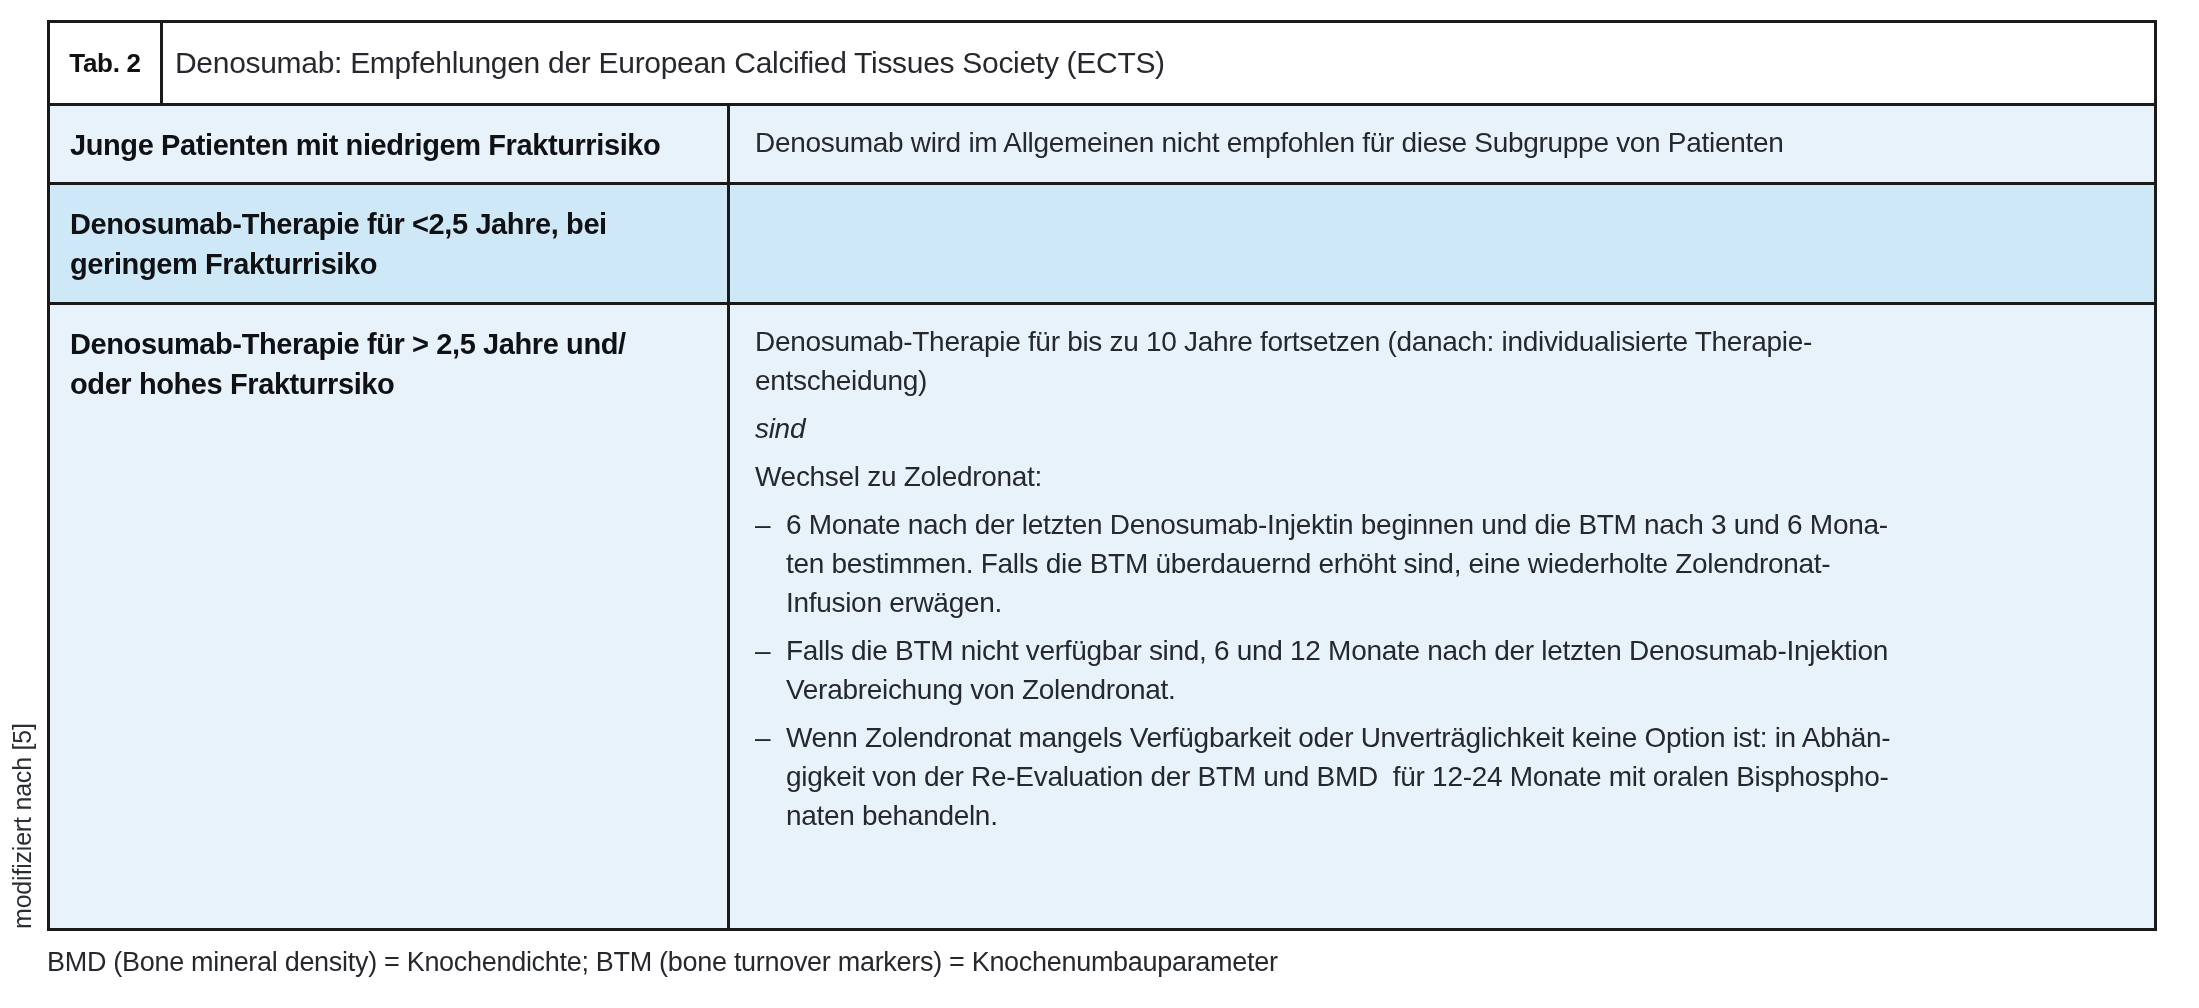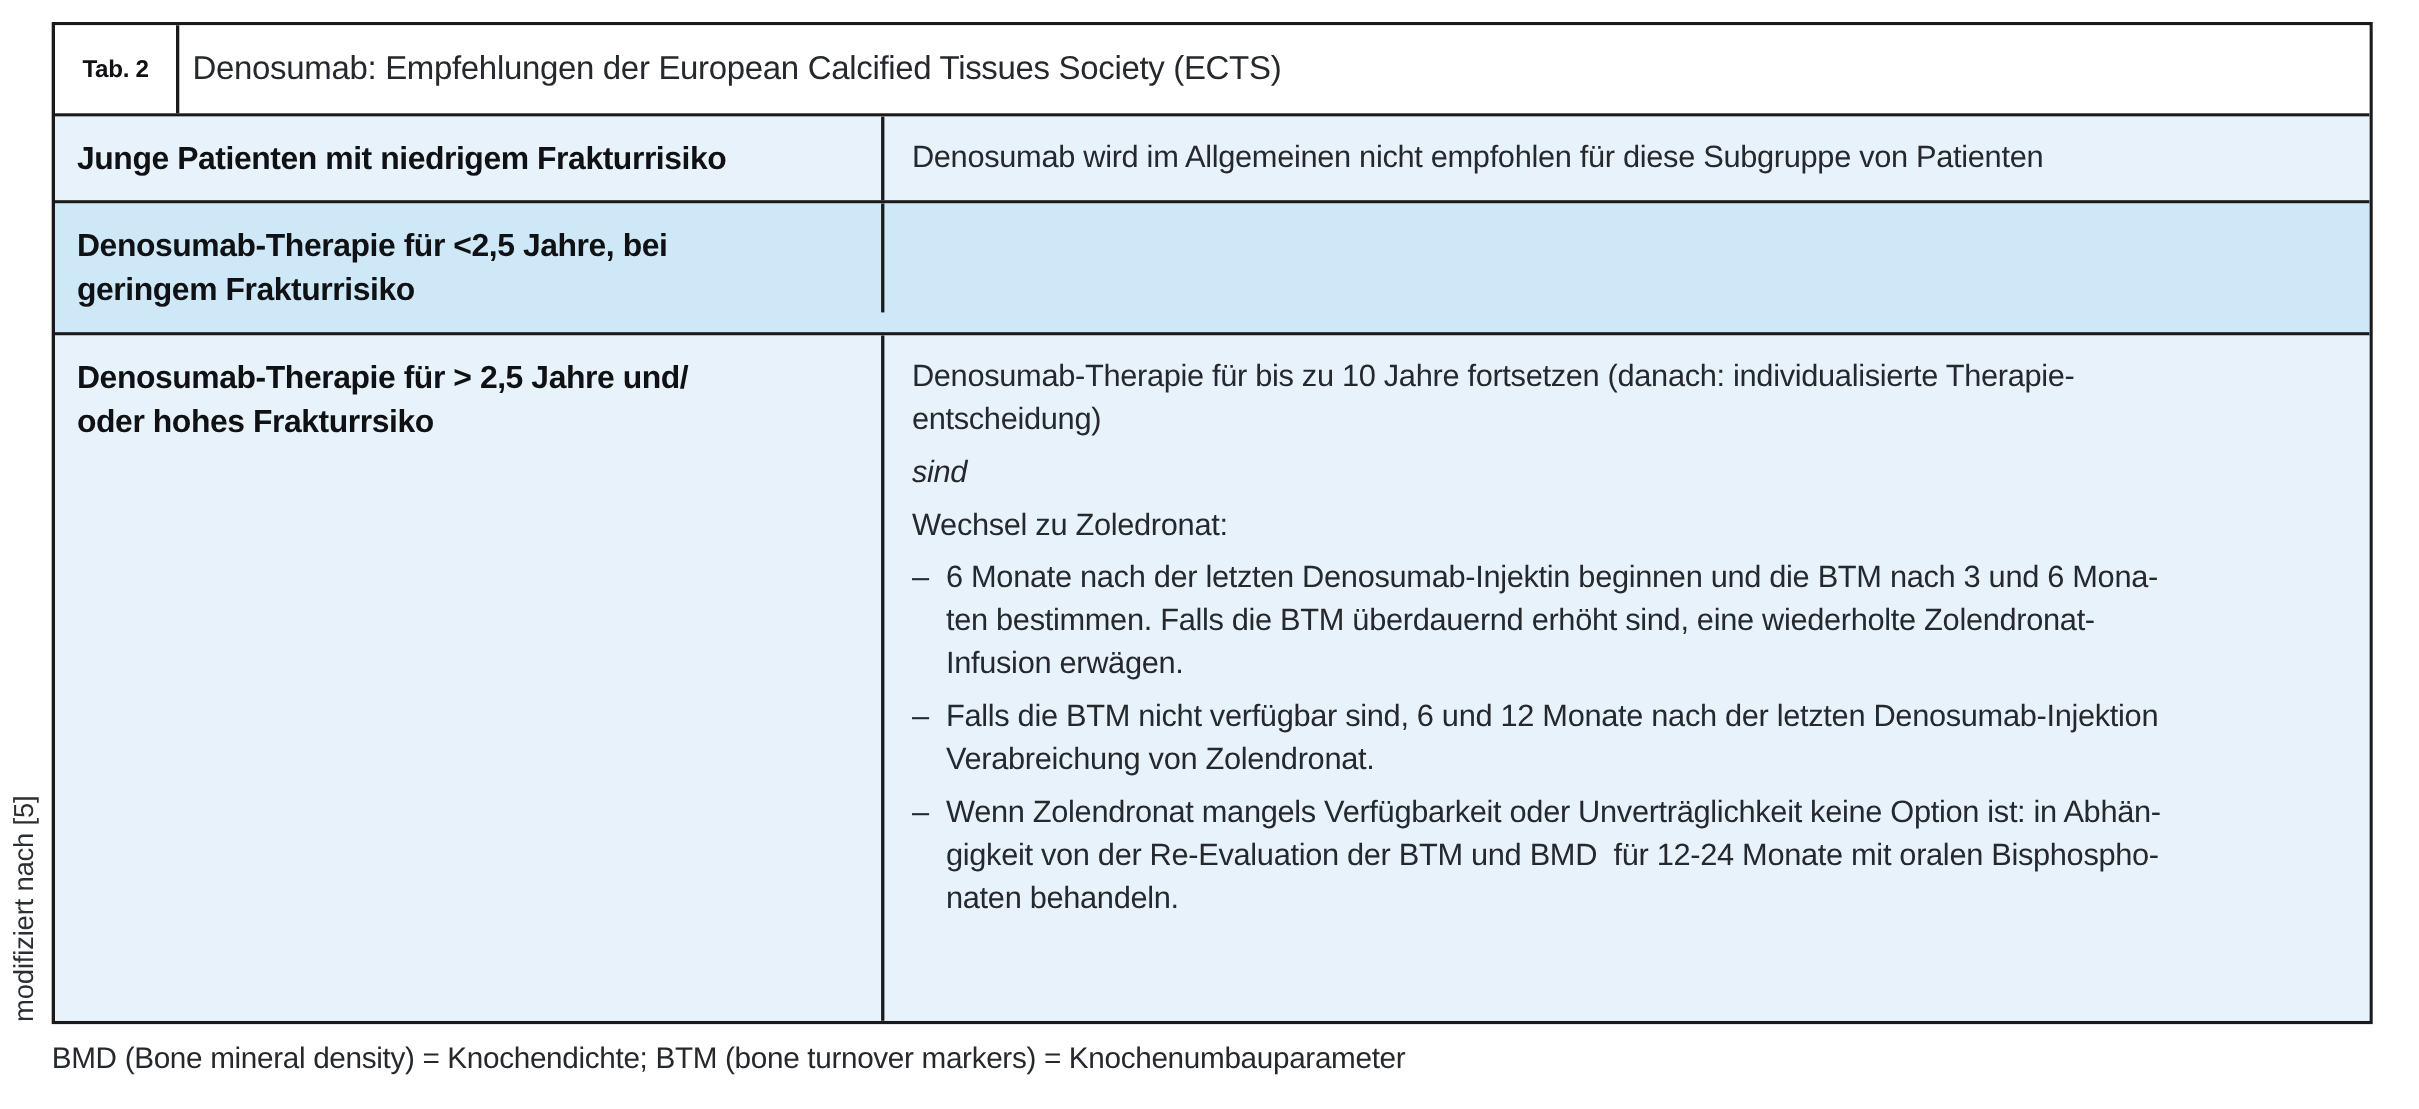--- a/index.html
+++ b/index.html
@@ -41,44 +41,44 @@
     background: #ffffff;
   }
   .tab-cell {
     width: 113px;
     flex: none;
     border-right: 3px solid var(--border);
     display: flex;
     align-items: center;
     justify-content: center;
     font-weight: bold;
-    font-size: 22px;
+    font-size: 26px;
     letter-spacing: -0.3px;
     color: var(--text-bold);
   }
   .title-cell {
     flex: 1;
     display: flex;
     align-items: center;
     padding-left: 12px;
     font-size: 30px;
     letter-spacing: -0.3px;
     color: var(--text);
   }
   .body-row {
     display: flex;
     border-bottom: 3px solid var(--border);
   }
   .body-row:last-child { border-bottom: none; flex: 1; }
   .row-1 { height: 79px; flex: none; }
   .row-2 { height: 120px; flex: none; }
   .bg-light { background: var(--row-light); }
-  .bg-dark { background: var(--row-dark); flex-direction: column; }
+  .bg-dark { background: var(--row-dark); }
   .cond-cell {
-    width: 754px;
+    width: 680px;
     flex: none;
     border-right: 3px solid var(--border);
     padding: 19px 20px 0 20px;
     font-weight: bold;
     font-size: 29px;
     line-height: 40px;
     letter-spacing: -0.4px;
     color: var(--text-bold);
     white-space: pre-line;
   }

